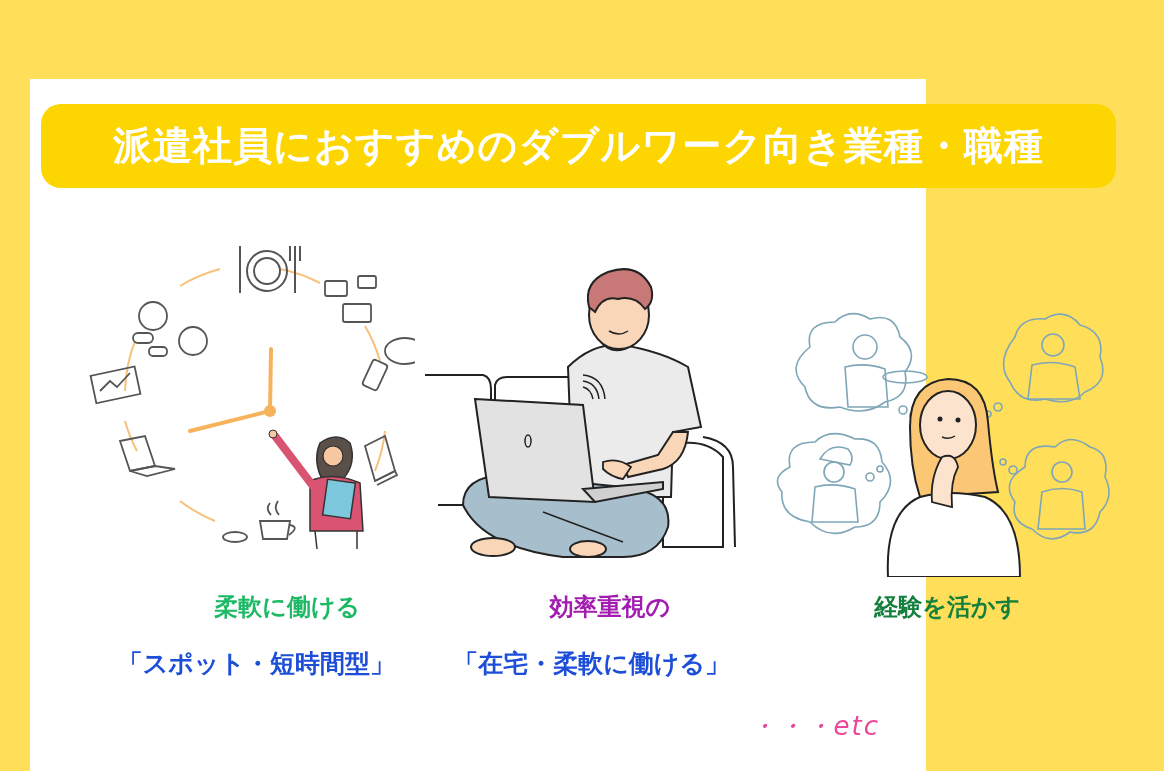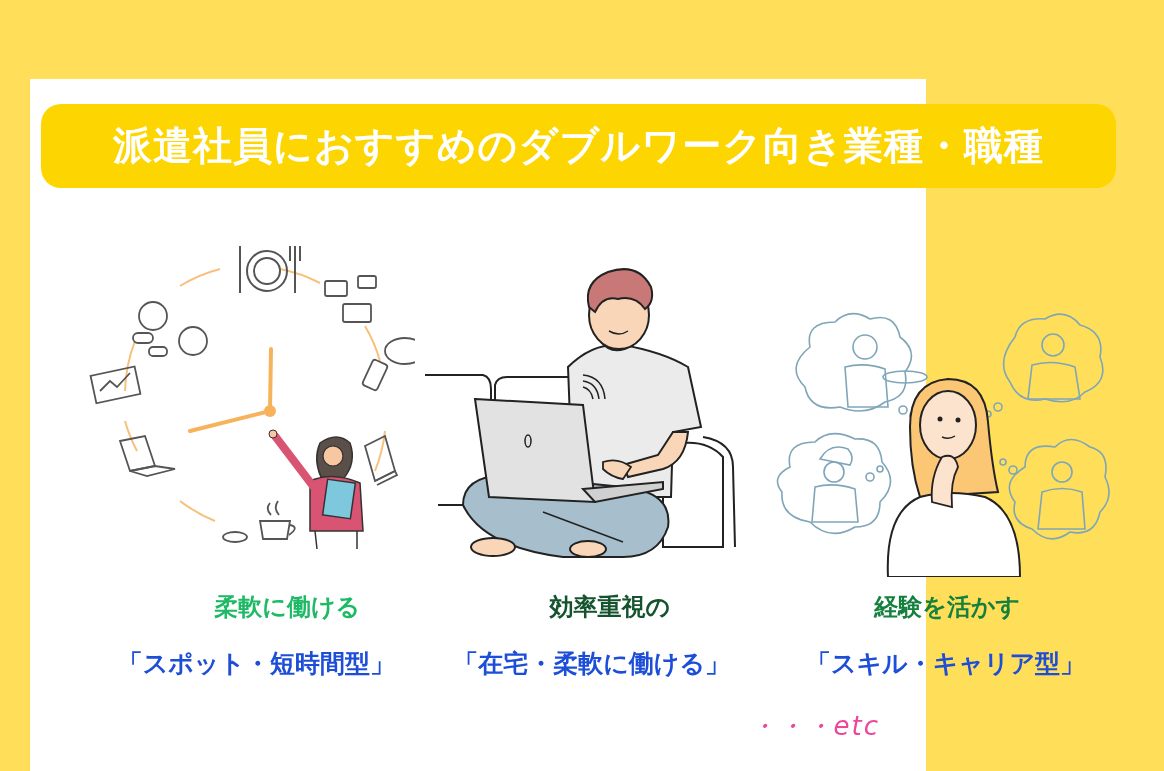--- a/index.html
+++ b/index.html
@@ -208,20 +208,19 @@
     <circle cx="170" cy="112" r="2.5" fill="#222"></circle>
     <circle cx="188" cy="113" r="2.5" fill="#222"></circle>
     <path d="M172 130 Q179 133 185 129" fill="none" stroke="#222" stroke-width="1.5"></path>
     <path d="M118 270 Q115 205 150 190 Q180 182 215 190 Q250 205 250 270 Z" fill="#FFFFFF" stroke="#222" stroke-width="2"></path>
     <path d="M162 195 Q160 170 172 150 Q185 145 188 160 Q180 175 182 200 Z" fill="#FCE3CE" stroke="#222" stroke-width="1.8"></path>
   </svg>
 
   <div class="caption cap-top" style="left: 90px; width: 240px; top: 512px; color: rgb(29, 185, 101);">柔軟に働ける</div>
   <div class="caption cap-bottom" style="left:55px; width:310px; top:568px;">「スポット・短時間型」</div>
 
-  <div class="caption cap-top" style="left: 440px; width: 200px; top: 512px; color: #14532d;">効率重視の</div>
+  <div class="caption cap-top" style="left: 440px; width: 200px; top: 512px; color: #a21caf;">効率重視の</div>
   <div class="caption cap-bottom" style="left:400px; width:300px; top:568px;">「在宅・柔軟に働ける」</div>
 
   <div class="caption cap-top" style="left: 790px; width: 200px; top: 512px; color: #15803d;">経験を活かす</div>
-  <div class="caption cap-bottom" style="left:735px; width:320px; top:568px;">「スキル・キャリア型」</div>
 
   <div class="etc">・・・etc</div>
 </div>
 
 </body></html>

